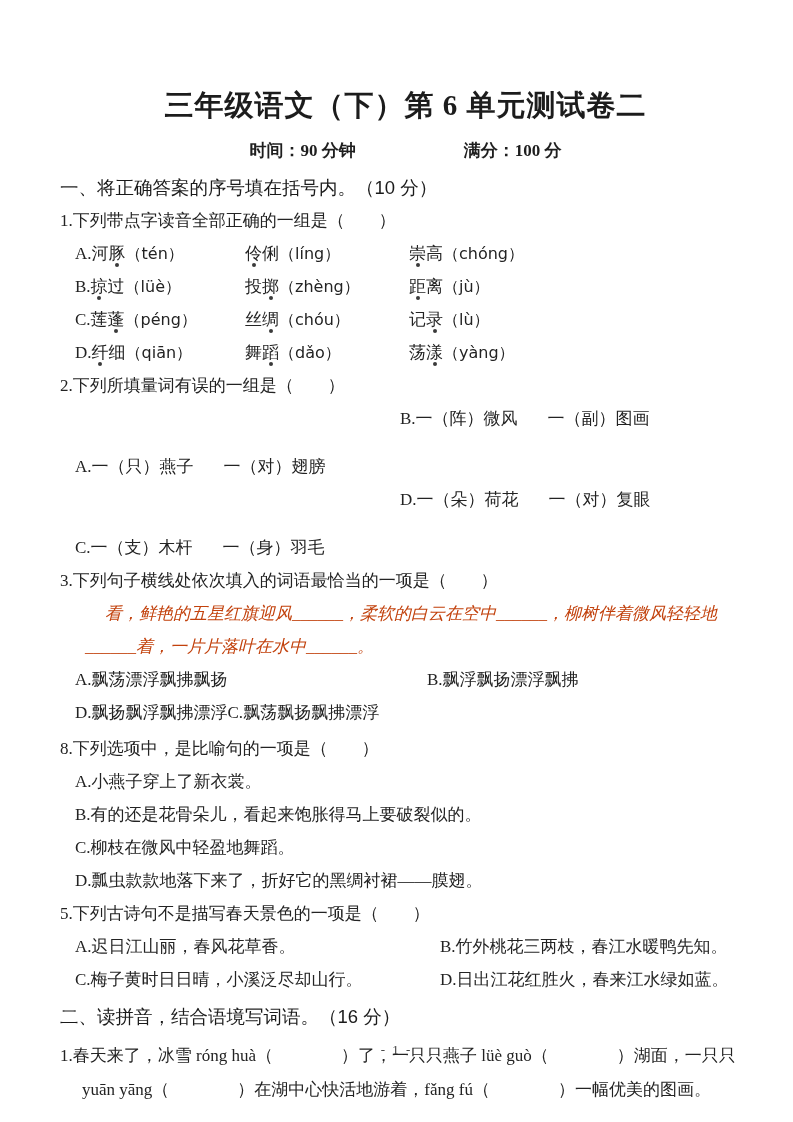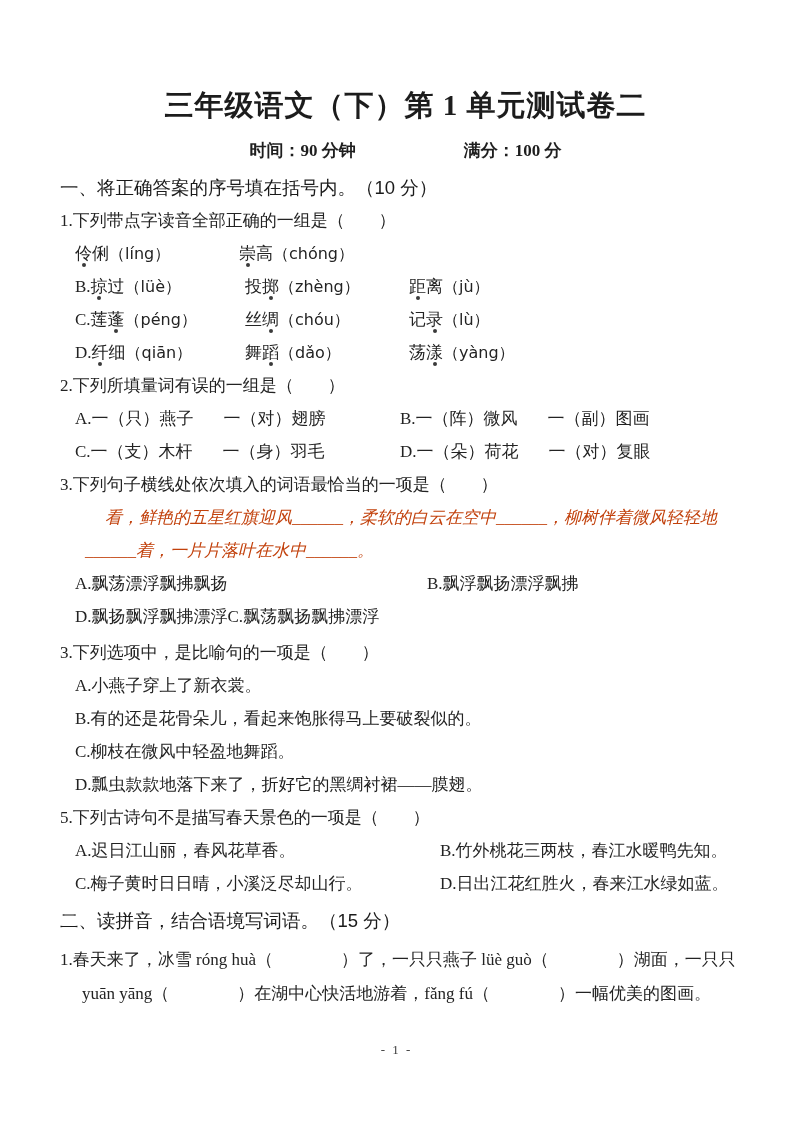--- a/index.html
+++ b/index.html
@@ -63,21 +63,21 @@
     content: "";
     position: absolute;
     left: 50%;
     margin-left: -2px;
     bottom: -4px;
     width: 4px; height: 4px;
     border-radius: 50%;
     background: #3a3a3a;
   }
 
-  .q2c1 { width: 325px; }
+  .q2c1 { width: 325px; margin-top: 48px; }
   .q2c2 { flex: 1; }
   .gap2 { margin-left: 30px; }
 
   .passage {
     margin: 0;
     padding-left: 25px;
     text-indent: 20px;
     line-height: 33px;
     font-style: italic;
     color: #c2410c;
@@ -108,32 +108,33 @@
     letter-spacing: 2px;
     color: #3d3d3d;
     font-family: "Liberation Serif", "DejaVu Serif", serif;
   }
 </style>
 </head>
 <body>
 
 <div class="sheet">
 
-  <h1 class="title">三年级语文（下）第 1 单元测试卷二</h1>
+  <h1 class="title">三年级语文（下）第 6 单元测试卷二</h1>
 
   <div class="meta">
     <span>时间：90 分钟</span>
     <span>满分：100 分</span>
   </div>
 
   <h2 class="sec">一、将正确答案的序号填在括号内。（10 分）</h2>
 
   <p class="stem">1.下列带点字读音全部正确的一组是（　　）</p>
   <div>
     <div class="orow">
+      <span class="oc1"><span>A.</span><span>河</span><span class="dt">豚</span><span></span><span class="py">（tén）</span></span>
       <span class="oc2"><span></span><span class="dt">伶</span><span>俐</span><span class="py">（líng）</span></span>
       <span class="oc3"><span></span><span class="dt">崇</span><span>高</span><span class="py">（chóng）</span></span>
     </div>
     <div class="orow">
       <span class="oc1"><span>B.</span><span></span><span class="dt">掠</span><span>过</span><span class="py">（lüè）</span></span>
       <span class="oc2"><span>投</span><span class="dt">掷</span><span></span><span class="py">（zhèng）</span></span>
       <span class="oc3"><span></span><span class="dt">距</span><span>离</span><span class="py">（jù）</span></span>
     </div>
     <div class="orow">
       <span class="oc1"><span>C.</span><span>莲</span><span class="dt">蓬</span><span></span><span class="py">（péng）</span></span>
@@ -165,38 +166,38 @@
     <div class="orow">
       <span class="q3c q3c1"><span>A.</span><span class="w">飘荡</span><span class="w">漂浮</span><span class="w">飘拂</span><span class="w">飘扬</span></span>
       <span class="q3c"><span>B.</span><span class="w">飘浮</span><span class="w">飘扬</span><span class="w">漂浮</span><span class="w">飘拂</span></span>
     </div>
     <div class="orow">
       <span class="q3c"><span>D.</span><span class="w">飘扬</span><span class="w">飘浮</span><span class="w">飘拂</span><span class="w">漂浮</span></span>
       <span class="q3c q3c1"><span>C.</span><span class="w">飘荡</span><span class="w">飘扬</span><span class="w">飘拂</span><span class="w">漂浮</span></span>
     </div>
   </div>
 
-  <p class="stem sync">3.下列选项中，是比喻句的一项是（　　）</p>
+  <p class="stem sync">8.下列选项中，是比喻句的一项是（　　）</p>
   <div>
     <p class="opt">A.小燕子穿上了新衣裳。</p>
     <p class="opt">B.有的还是花骨朵儿，看起来饱胀得马上要破裂似的。</p>
     <p class="opt">C.柳枝在微风中轻盈地舞蹈。</p>
     <p class="opt">D.瓢虫款款地落下来了，折好它的黑绸衬裙——膜翅。</p>
   </div>
 
   <p class="stem">5.下列古诗句不是描写春天景色的一项是（　　）</p>
   <div>
     <div class="orow">
       <span class="q5c1">A.迟日江山丽，春风花草香。</span>
       <span class="q5c2">B.竹外桃花三两枝，春江水暖鸭先知。</span>
     </div>
     <div class="orow">
       <span class="q5c1">C.梅子黄时日日晴，小溪泛尽却山行。</span>
       <span class="q5c2">D.日出江花红胜火，春来江水绿如蓝。</span>
     </div>
   </div>
 
-  <h2 class="sec">二、读拼音，结合语境写词语。（15 分）</h2>
+  <h2 class="sec">二、读拼音，结合语境写词语。（16 分）</h2>
   <p class="s2p">1.春天来了，冰雪 róng huà（　　　　）了，一只只燕子 lüè guò（　　　　）湖面，一只只 yuān yāng（　　　　）在湖中心快活地游着，fǎng fú（　　　　）一幅优美的图画。</p>
 
 </div>
 
 <div class="pagenum">- 1 -</div>
 
 </body></html>

